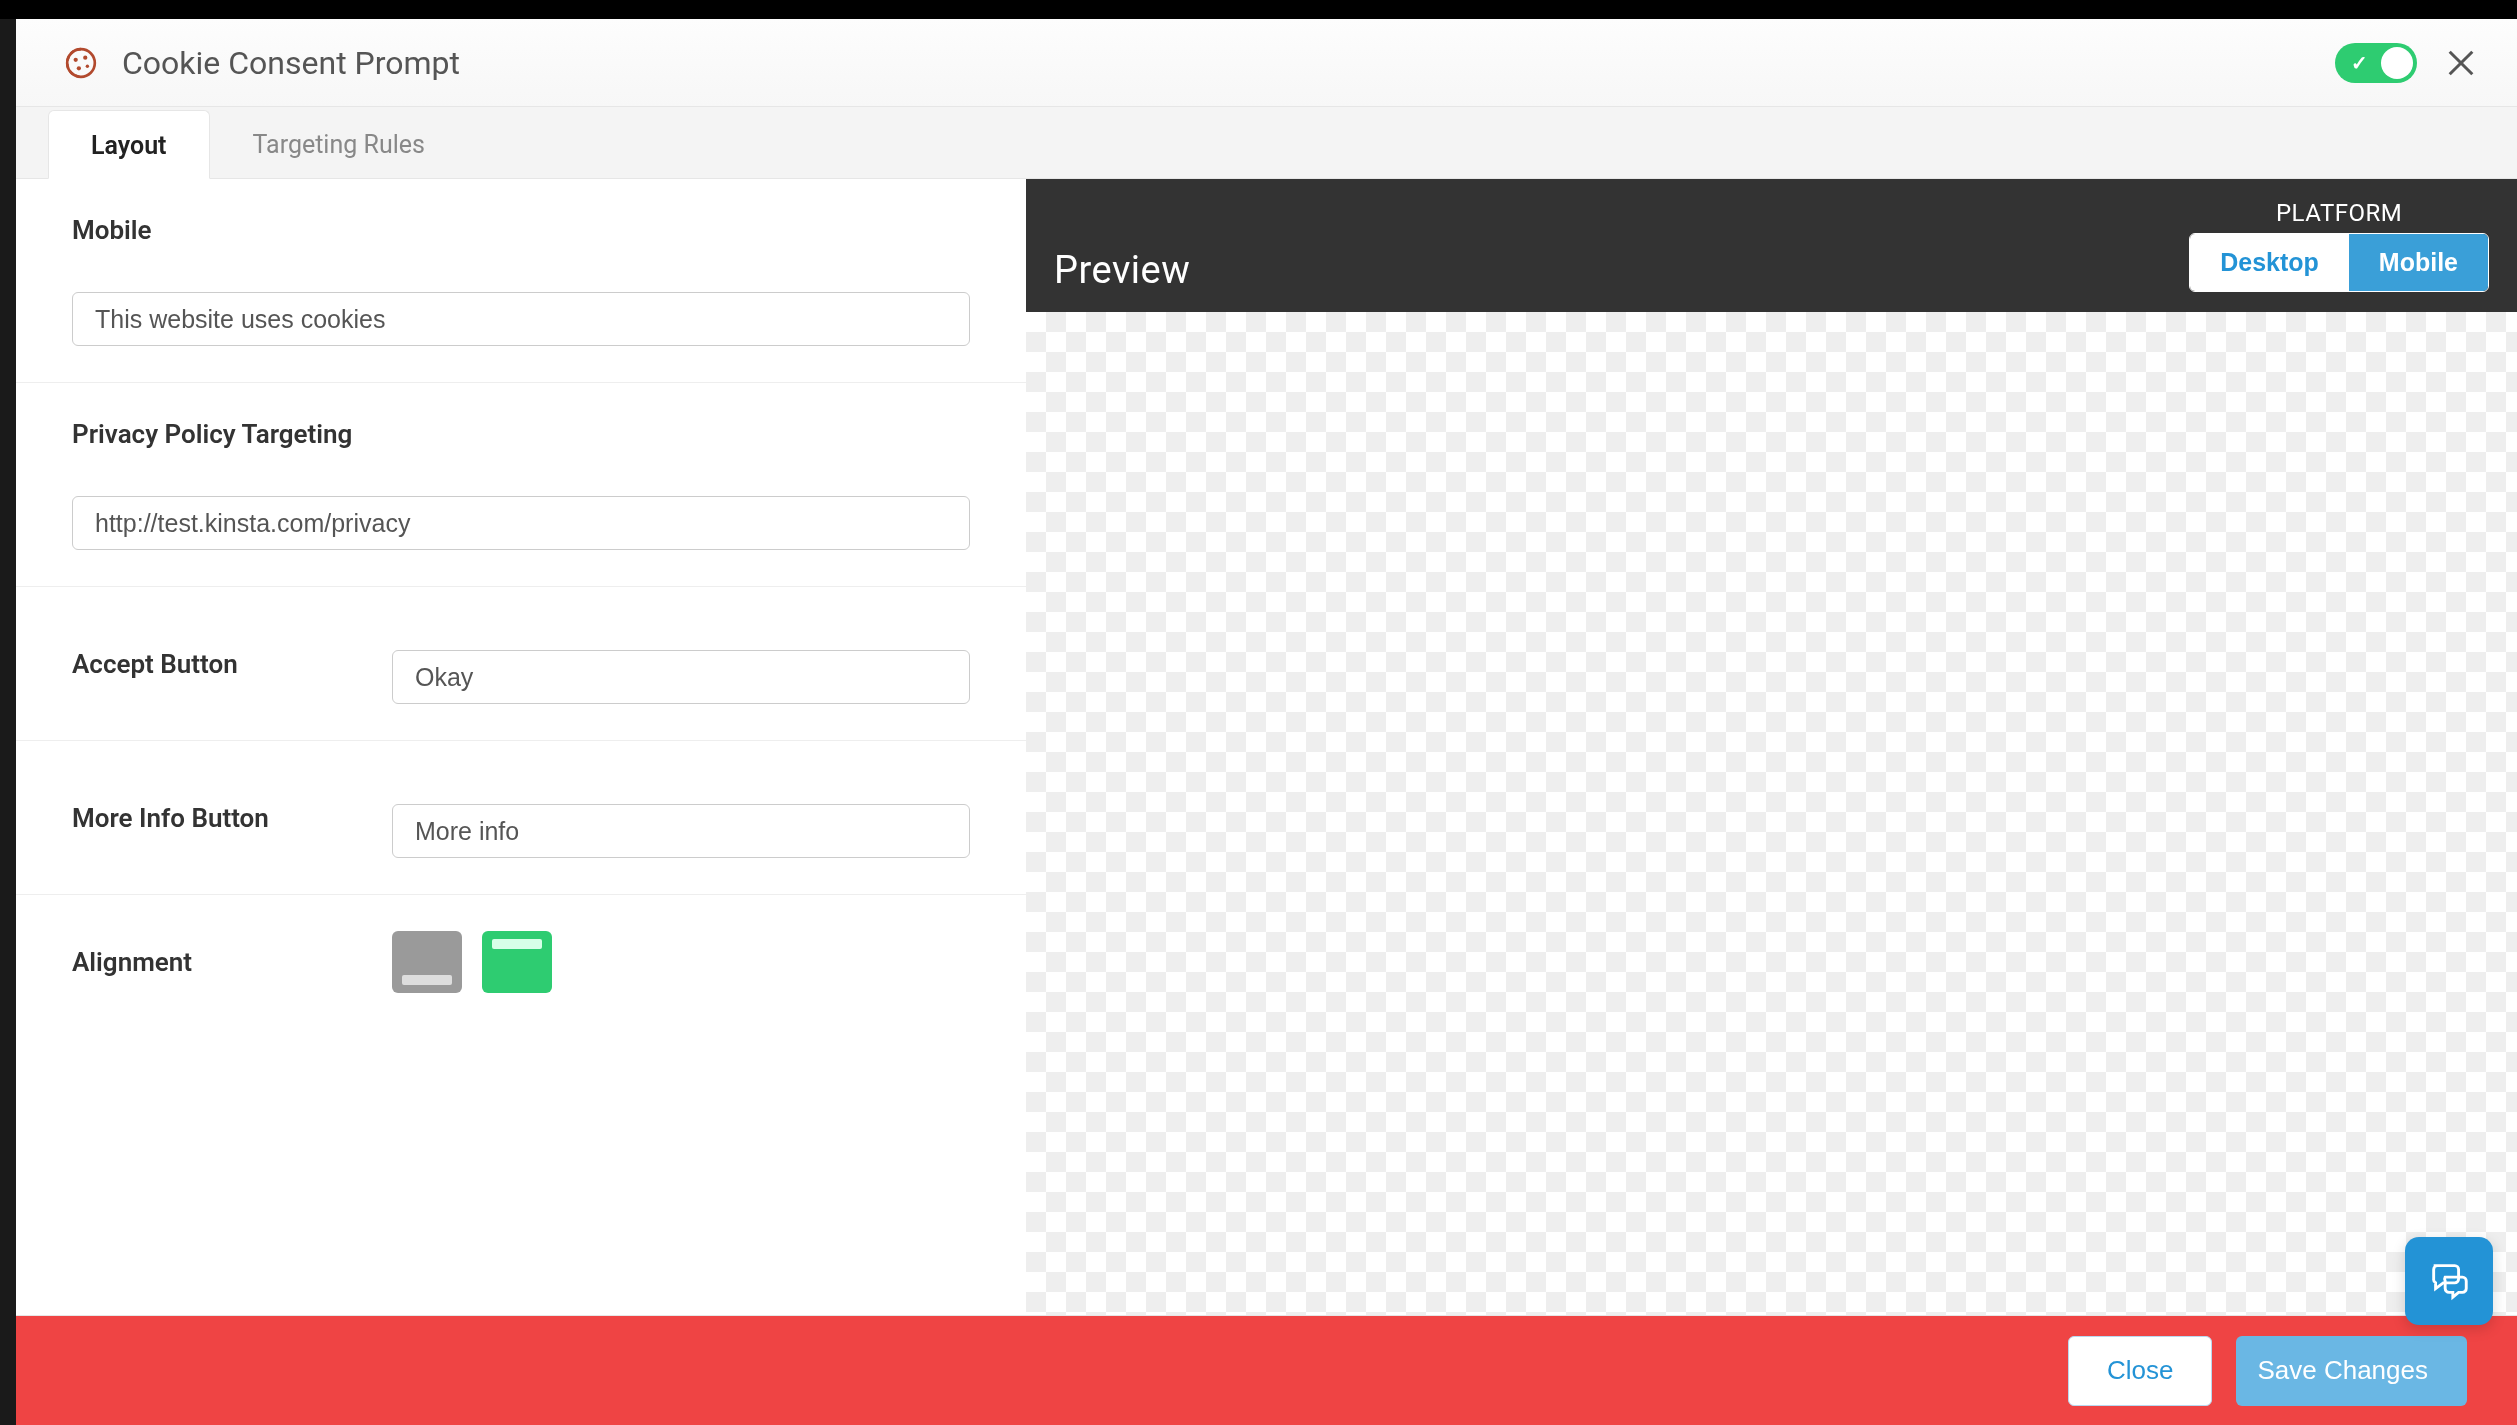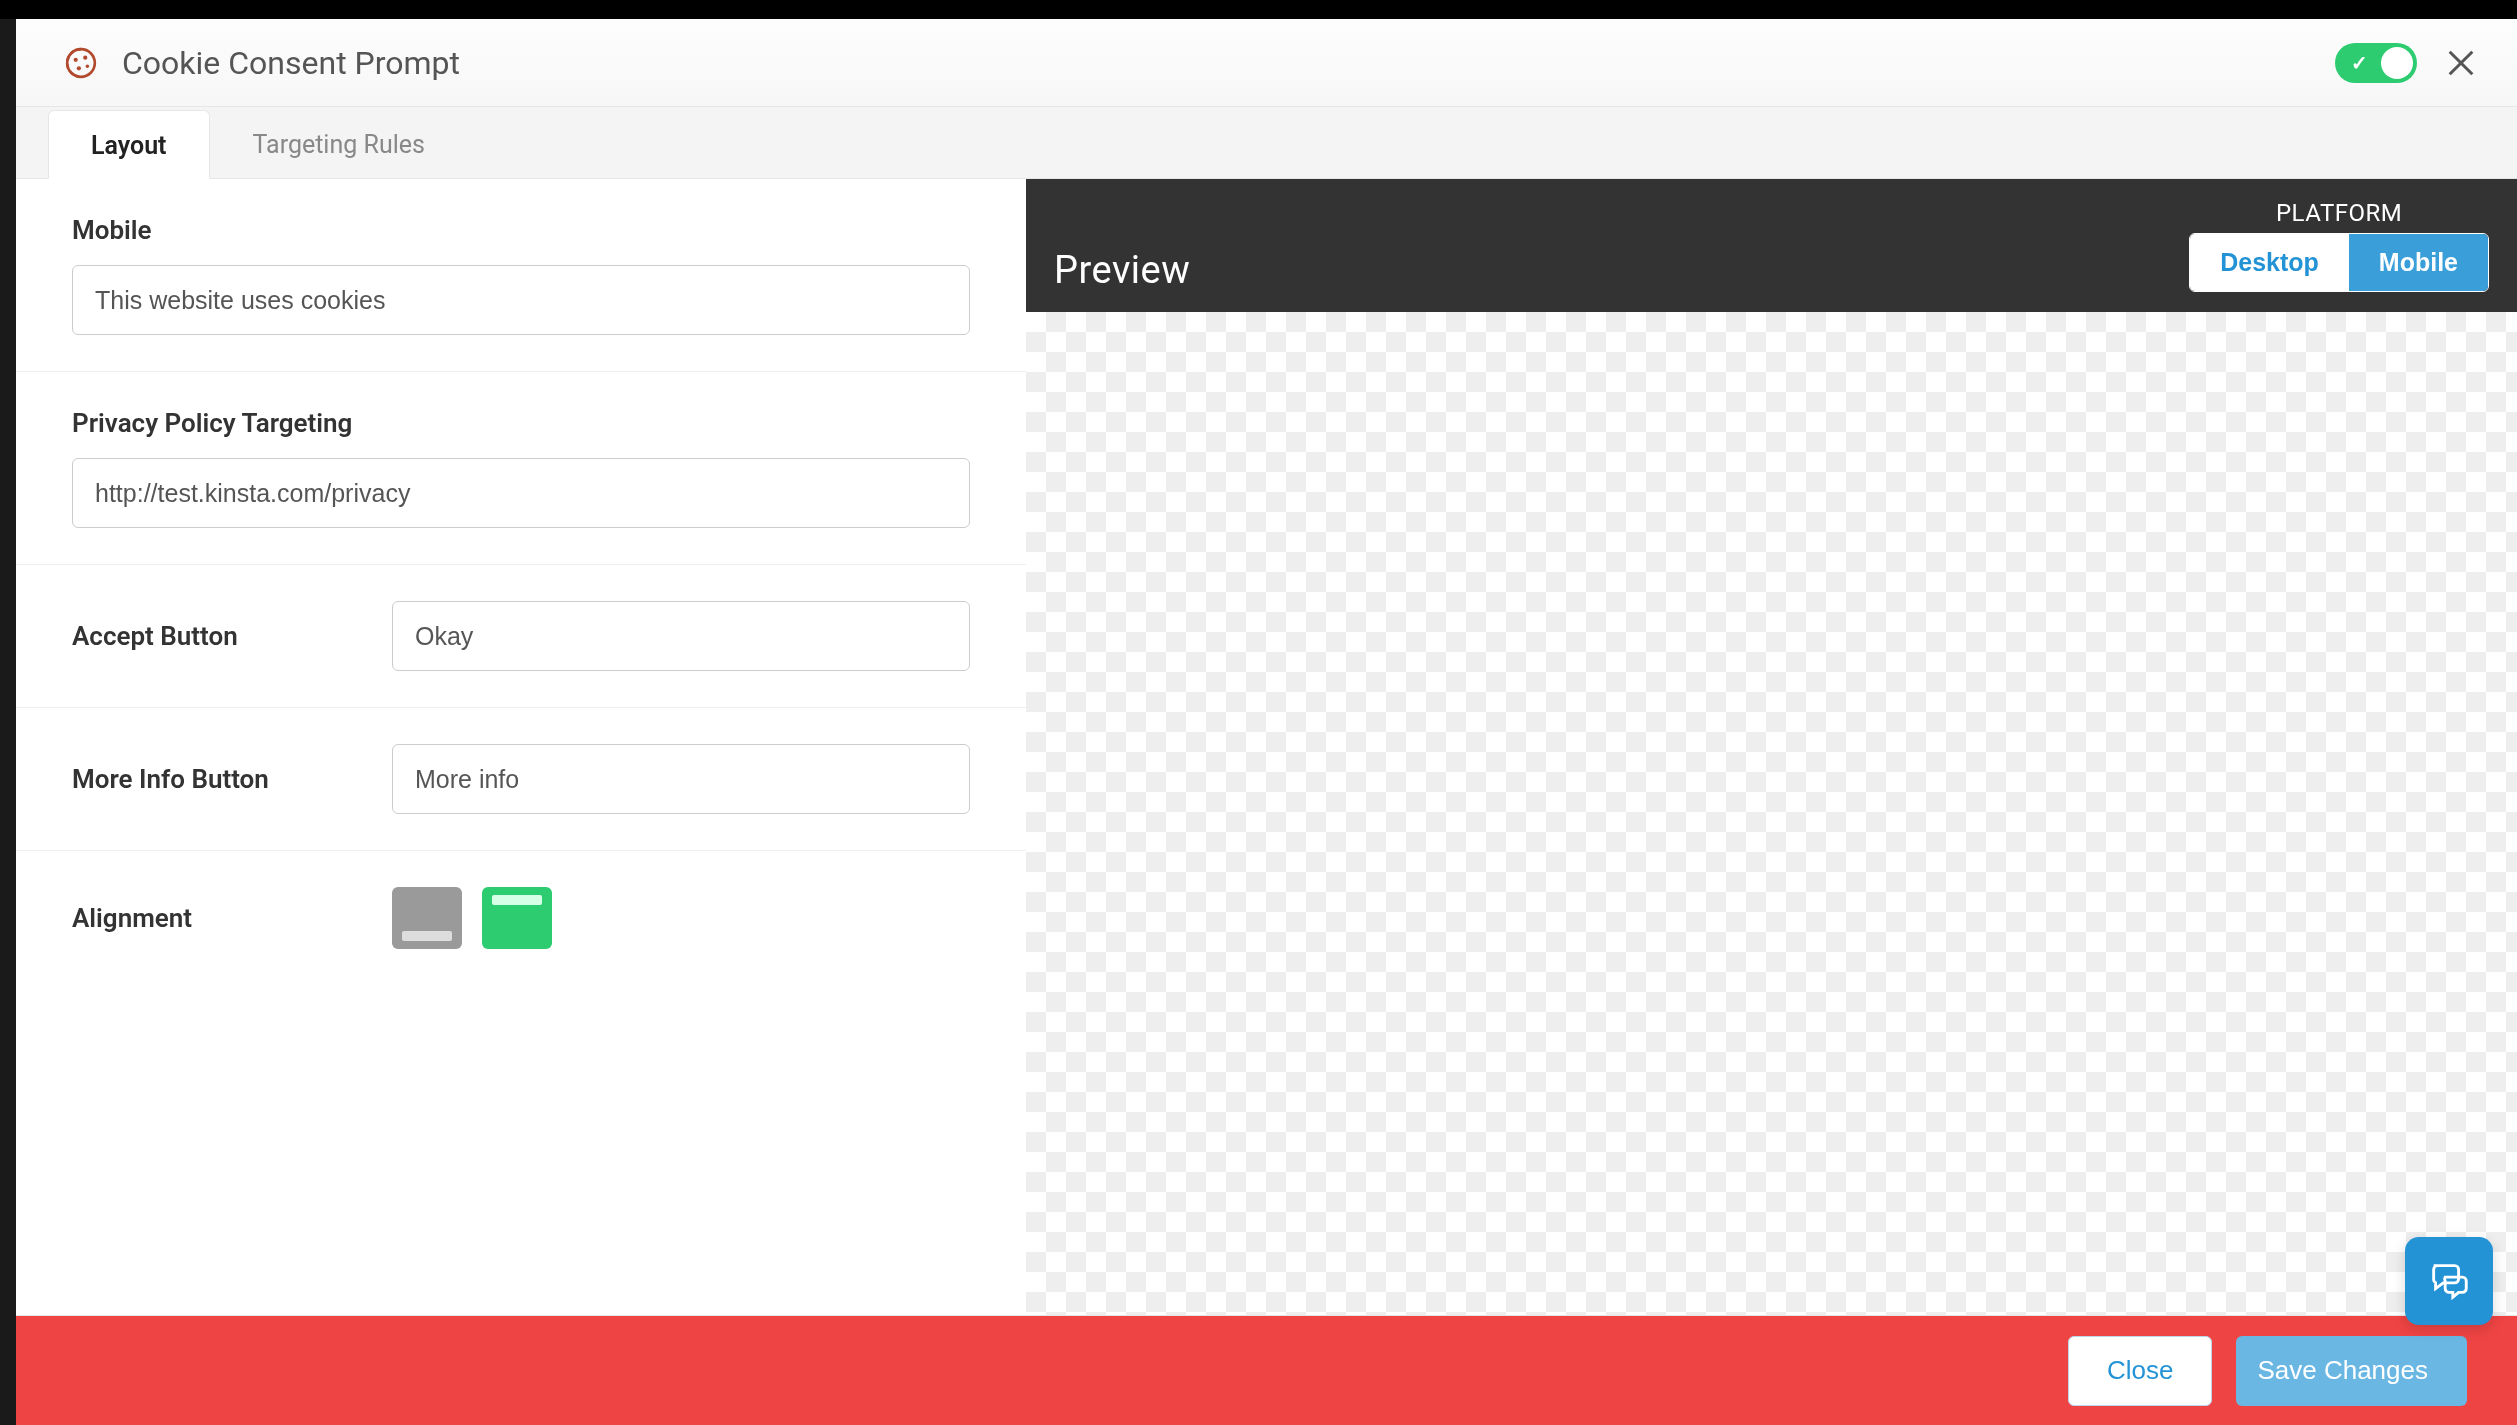--- a/index.html
+++ b/index.html
@@ -146,27 +146,28 @@
   .form-row.two-col .label { width: 260px; flex-shrink:0; }
   .label {
     font-size: 26px;
     font-weight: 600;
     color: #333;
     margin-bottom: 20px;
   }
   .form-row.two-col .label { margin-bottom: 0; }
   .text-input {
     width: 100%;
-    height: 70px;
+    height: 54px;
     border: 1px solid #ccc;
     border-radius: 6px;
     padding: 0 22px;
     font-size: 25px;
     color: #555;
     outline: none;
+    margin-top: 27px;
   }
   .form-row.two-col .text-input { width: 585px; }
 
   .align-opts { display: flex; gap: 20px; }
   .align-opt {
     width: 70px;
     height: 62px;
     border-radius: 6px;
     cursor: pointer;
     position: relative;

